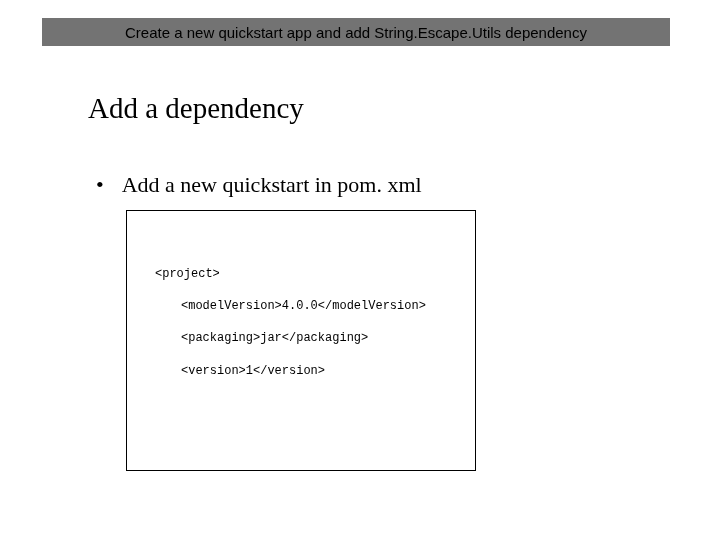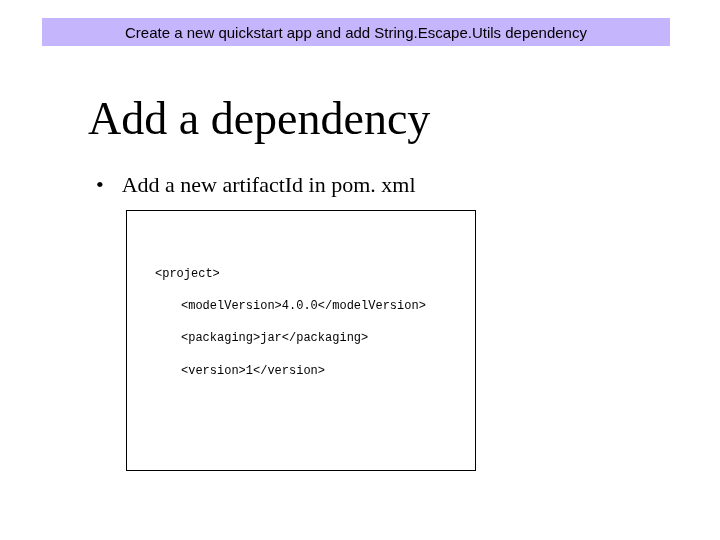--- a/index.html
+++ b/index.html
@@ -9,35 +9,35 @@
     background: #fff;
     font-family: "Times New Roman", Times, serif;
     position: relative;
   }
   .top-banner {
     position: absolute;
     top: 18px;
     left: 42px;
     width: 628px;
     height: 28px;
-    background: #c4b5fd;
+    background: #737373;
     display: flex;
     align-items: center;
     justify-content: center;
   }
   .top-banner-text {
     color: #000;
     font-family: Arial, Helvetica, sans-serif;
     font-size: 15px;
   }
   .title {
     position: absolute;
     top: 92px;
     left: 88px;
-    font-size: 46px;
+    font-size: 29px;
     font-weight: normal;
     color: #000;
   }
   .bullet-row {
     position: absolute;
     top: 172px;
     left: 96px;
     display: flex;
     align-items: baseline;
     font-size: 22px;
@@ -73,21 +73,21 @@
 <body>
 
 <div class="top-banner">
   <span class="top-banner-text">Create a new quickstart app and add String.Escape.Utils dependency</span>
 </div>
 
 <h1 class="title">Add a dependency</h1>
 
 <div class="bullet-row">
   <span class="bullet-dot">•</span>
-  <span>Add a new artifactId in pom. xml</span>
+  <span>Add a new quickstart in pom. xml</span>
 </div>
 
 <div class="code-box">
   <div class="code-block">
 <div>&lt;project&gt;</div>
 <div class="ind1">&lt;modelVersion&gt;4.0.0&lt;/modelVersion&gt;</div>
 <div class="ind1">&lt;packaging&gt;jar&lt;/packaging&gt;</div>
 <div class="ind1">&lt;version&gt;1&lt;/version&gt;</div>
   </div>
   

